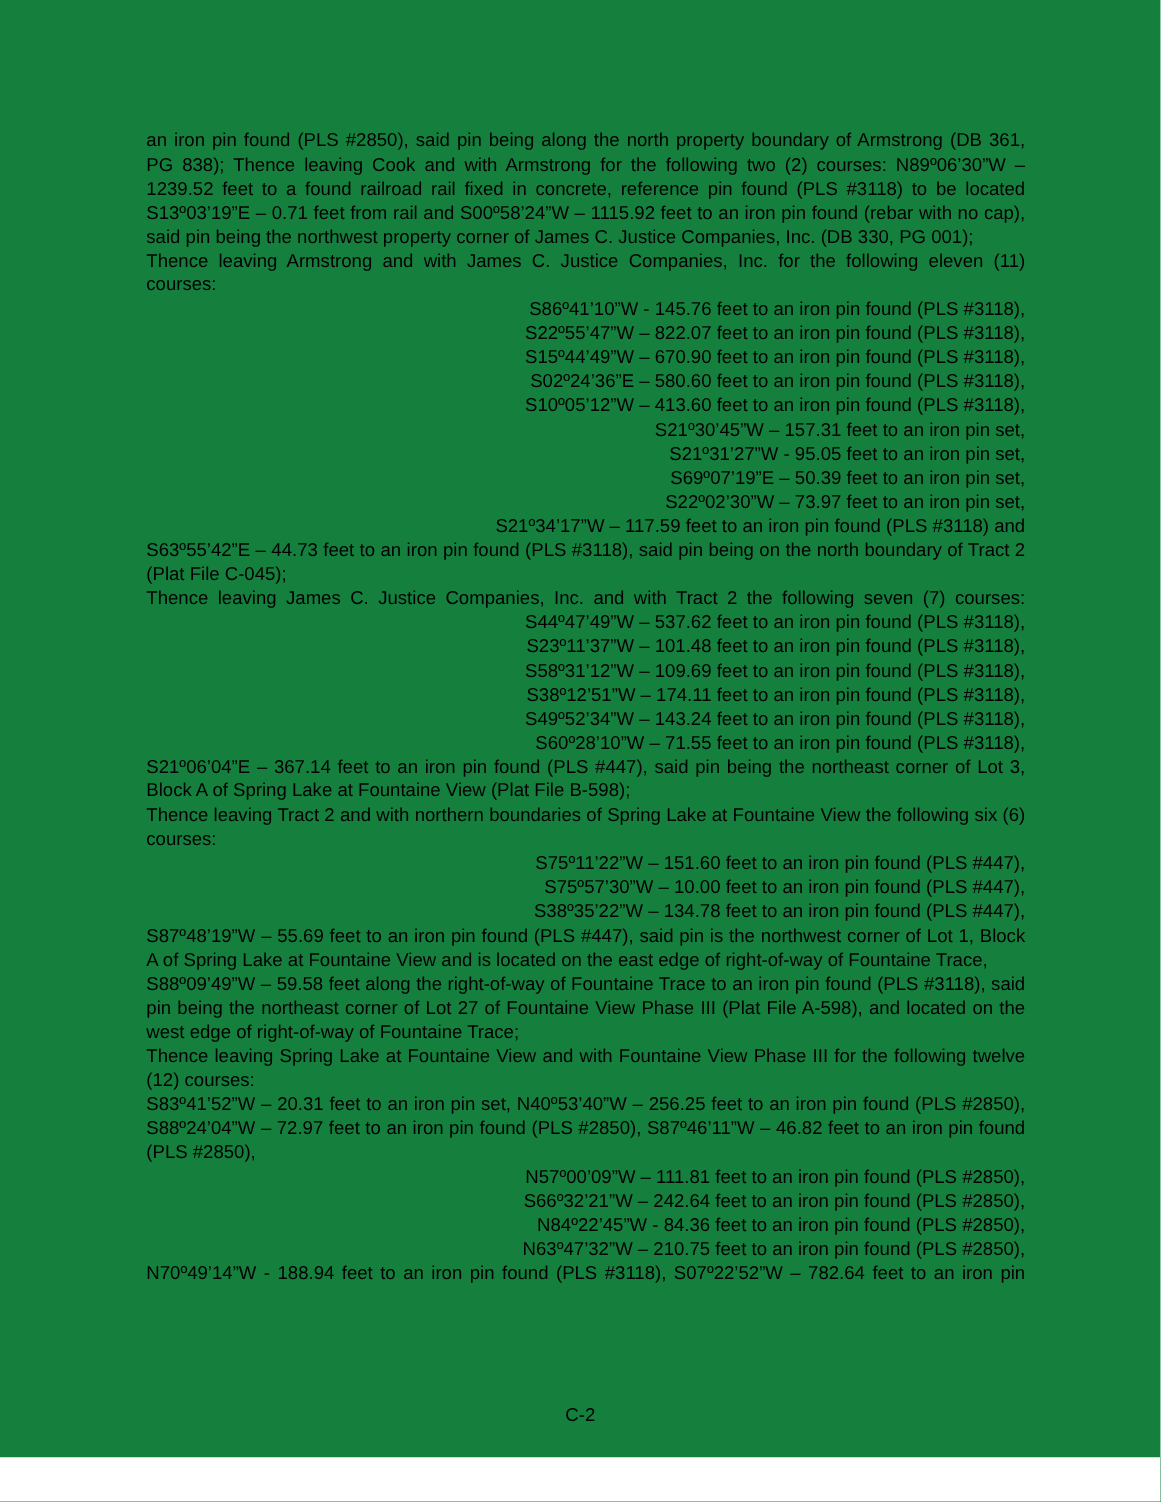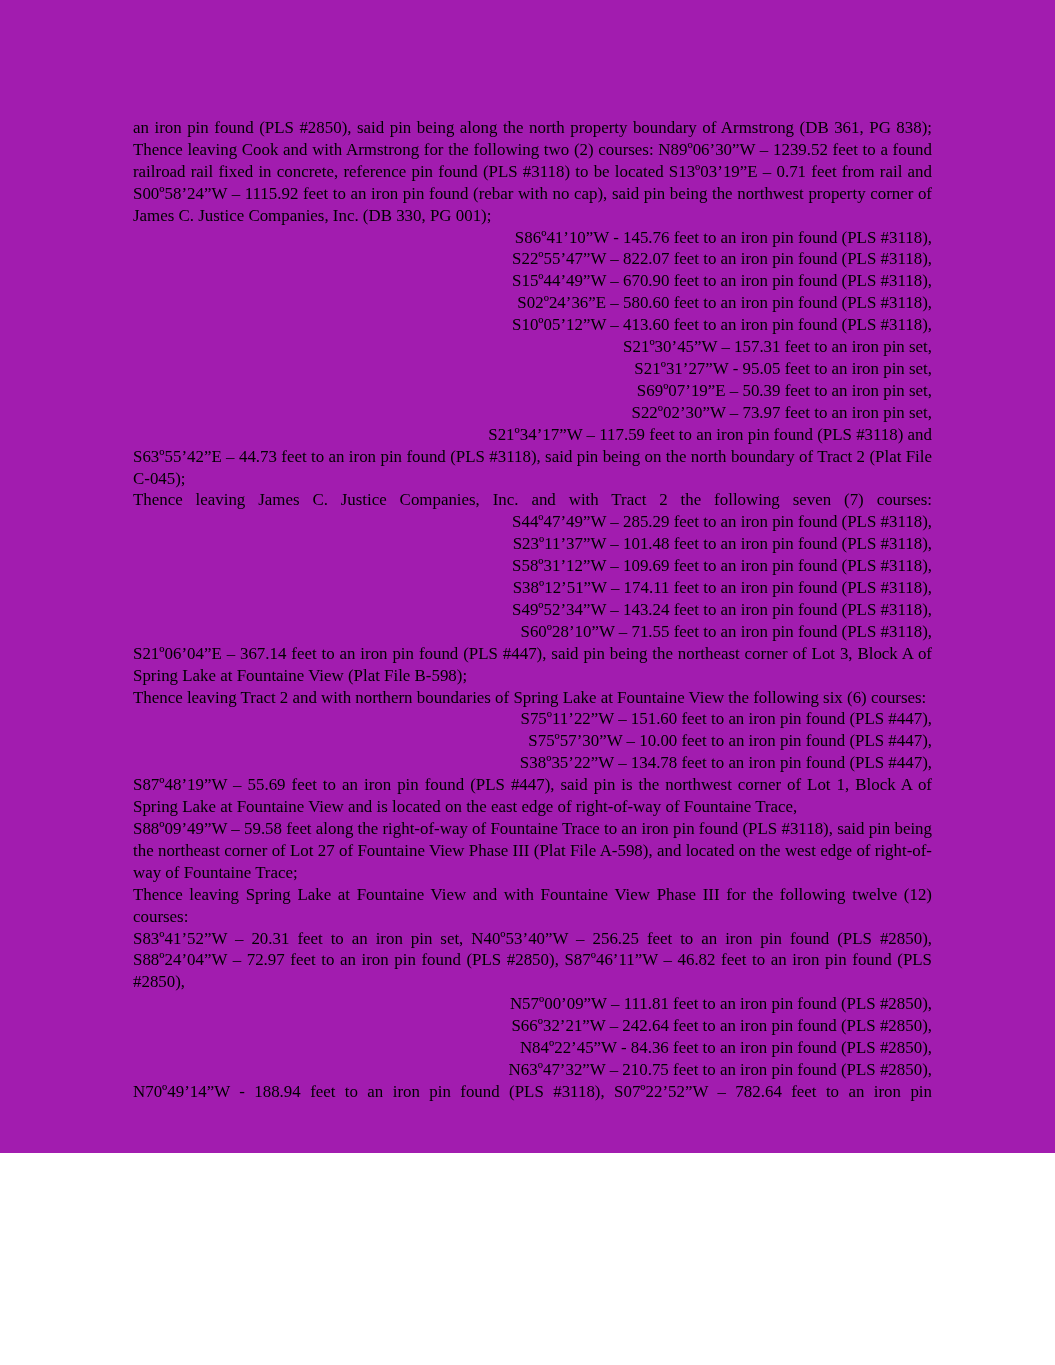--- a/index.html
+++ b/index.html
@@ -3,24 +3,24 @@
 <meta charset="utf-8">
 <style>
   html, body {
     margin: 0;
     padding: 0;
     background: #ffffff;
   }
   .page {
     position: relative;
     width: 1055px;
-    height: 1153px;
-    background: #a21caf;
+    height: 1325px;
+    background: #15803d;
     color: #000000;
-    font-family: Liberation Serif, serif;
+    font-family: Liberation Sans, sans-serif;
     overflow: hidden;
   }
   .content {
     position: absolute;
     left: 133px;
     top: 117px;
     width: 799px;
     font-size: 16.9px;
     line-height: 21.9px;
   }
@@ -46,33 +46,34 @@
     text-align: center;
     font-size: 16.9px;
   }
 </style>
 </head>
 <body>
 
 <div class="page">
   <div class="content">
     <p class="justify">an iron pin found (PLS #2850), said pin being along the north property boundary of Armstrong (DB 361, PG 838); Thence leaving Cook and with Armstrong for the following two (2) courses: N89º06’30”W – 1239.52 feet to a found railroad rail fixed in concrete, reference pin found (PLS #3118) to be located S13º03’19”E – 0.71 feet from rail and S00º58’24”W – 1115.92 feet to an iron pin found (rebar with no cap), said pin being the northwest property corner of James C. Justice Companies, Inc. (DB 330, PG 001);</p>
+    <p class="justify">Thence leaving Armstrong and with James C. Justice Companies, Inc. for the following eleven (11) courses:</p>
     <p class="line">S86º41’10”W - 145.76 feet to an iron pin found (PLS #3118),</p>
     <p class="line">S22º55’47”W – 822.07 feet to an iron pin found (PLS #3118),</p>
     <p class="line">S15º44’49”W – 670.90 feet to an iron pin found (PLS #3118),</p>
     <p class="line">S02º24’36”E – 580.60 feet to an iron pin found (PLS #3118),</p>
     <p class="line">S10º05’12”W – 413.60 feet to an iron pin found (PLS #3118),</p>
     <p class="line">S21º30’45”W – 157.31 feet to an iron pin set,</p>
     <p class="line">S21º31’27”W - 95.05 feet to an iron pin set,</p>
     <p class="line">S69º07’19”E – 50.39 feet to an iron pin set,</p>
     <p class="line">S22º02’30”W – 73.97 feet to an iron pin set,</p>
     <p class="line">S21º34’17”W – 117.59 feet to an iron pin found (PLS #3118) and</p>
     <p class="justify">S63º55’42”E – 44.73 feet to an iron pin found (PLS #3118), said pin being on the north boundary of Tract 2 (Plat File C-045);</p>
     <p class="jlast">Thence leaving James C. Justice Companies, Inc. and with Tract 2 the following seven (7) courses:</p>
-    <p class="line">S44º47’49”W – 285.29 feet to an iron pin found (PLS #3118),</p>
+    <p class="line">S44º47’49”W – 537.62 feet to an iron pin found (PLS #3118),</p>
     <p class="line">S23º11’37”W – 101.48 feet to an iron pin found (PLS #3118),</p>
     <p class="line">S58º31’12”W – 109.69 feet to an iron pin found (PLS #3118),</p>
     <p class="line">S38º12’51”W – 174.11 feet to an iron pin found (PLS #3118),</p>
     <p class="line">S49º52’34”W – 143.24 feet to an iron pin found (PLS #3118),</p>
     <p class="line">S60º28’10”W – 71.55 feet to an iron pin found (PLS #3118),</p>
     <p class="justify">S21º06’04”E – 367.14 feet to an iron pin found (PLS #447), said pin being the northeast corner of Lot 3, Block A of Spring Lake at Fountaine View (Plat File B-598);</p>
     <p class="justify">Thence leaving Tract 2 and with northern boundaries of Spring Lake at Fountaine View the following six (6) courses:</p>
     <p class="line">S75º11’22”W – 151.60 feet to an iron pin found (PLS #447),</p>
     <p class="line">S75º57’30”W – 10.00 feet to an iron pin found (PLS #447),</p>
     <p class="line">S38º35’22”W – 134.78 feet to an iron pin found (PLS #447),</p>

